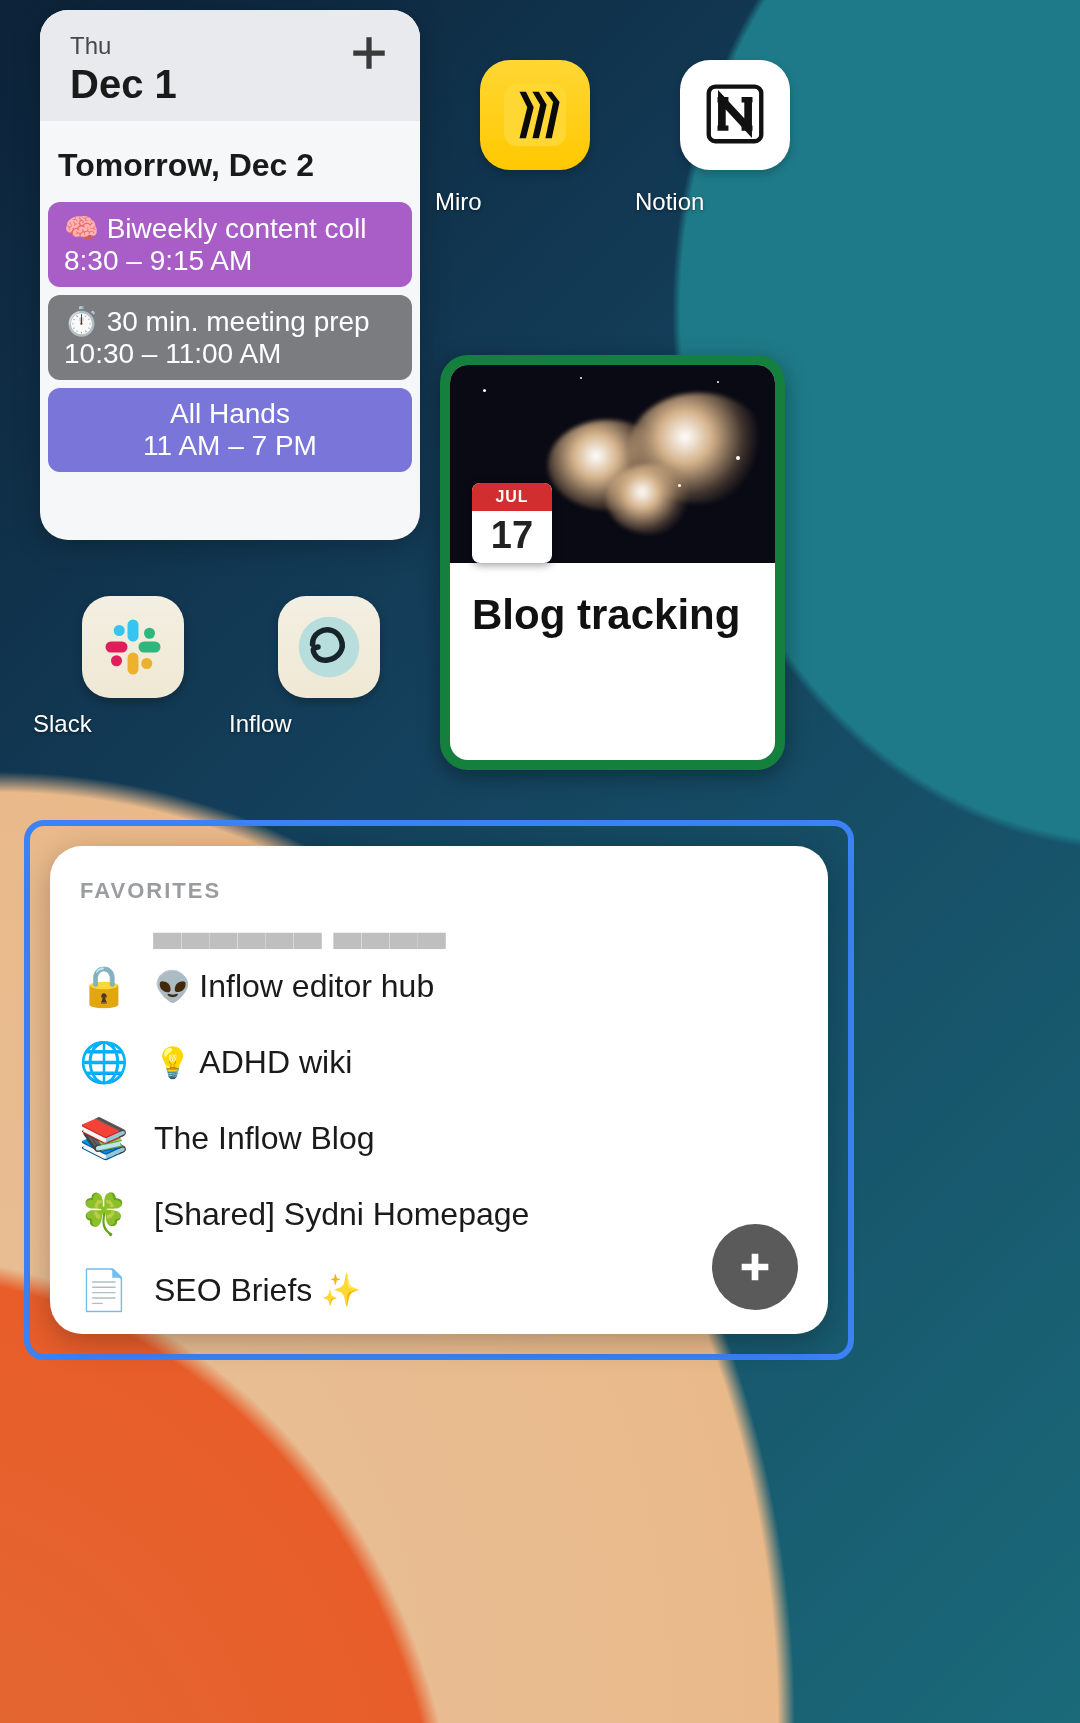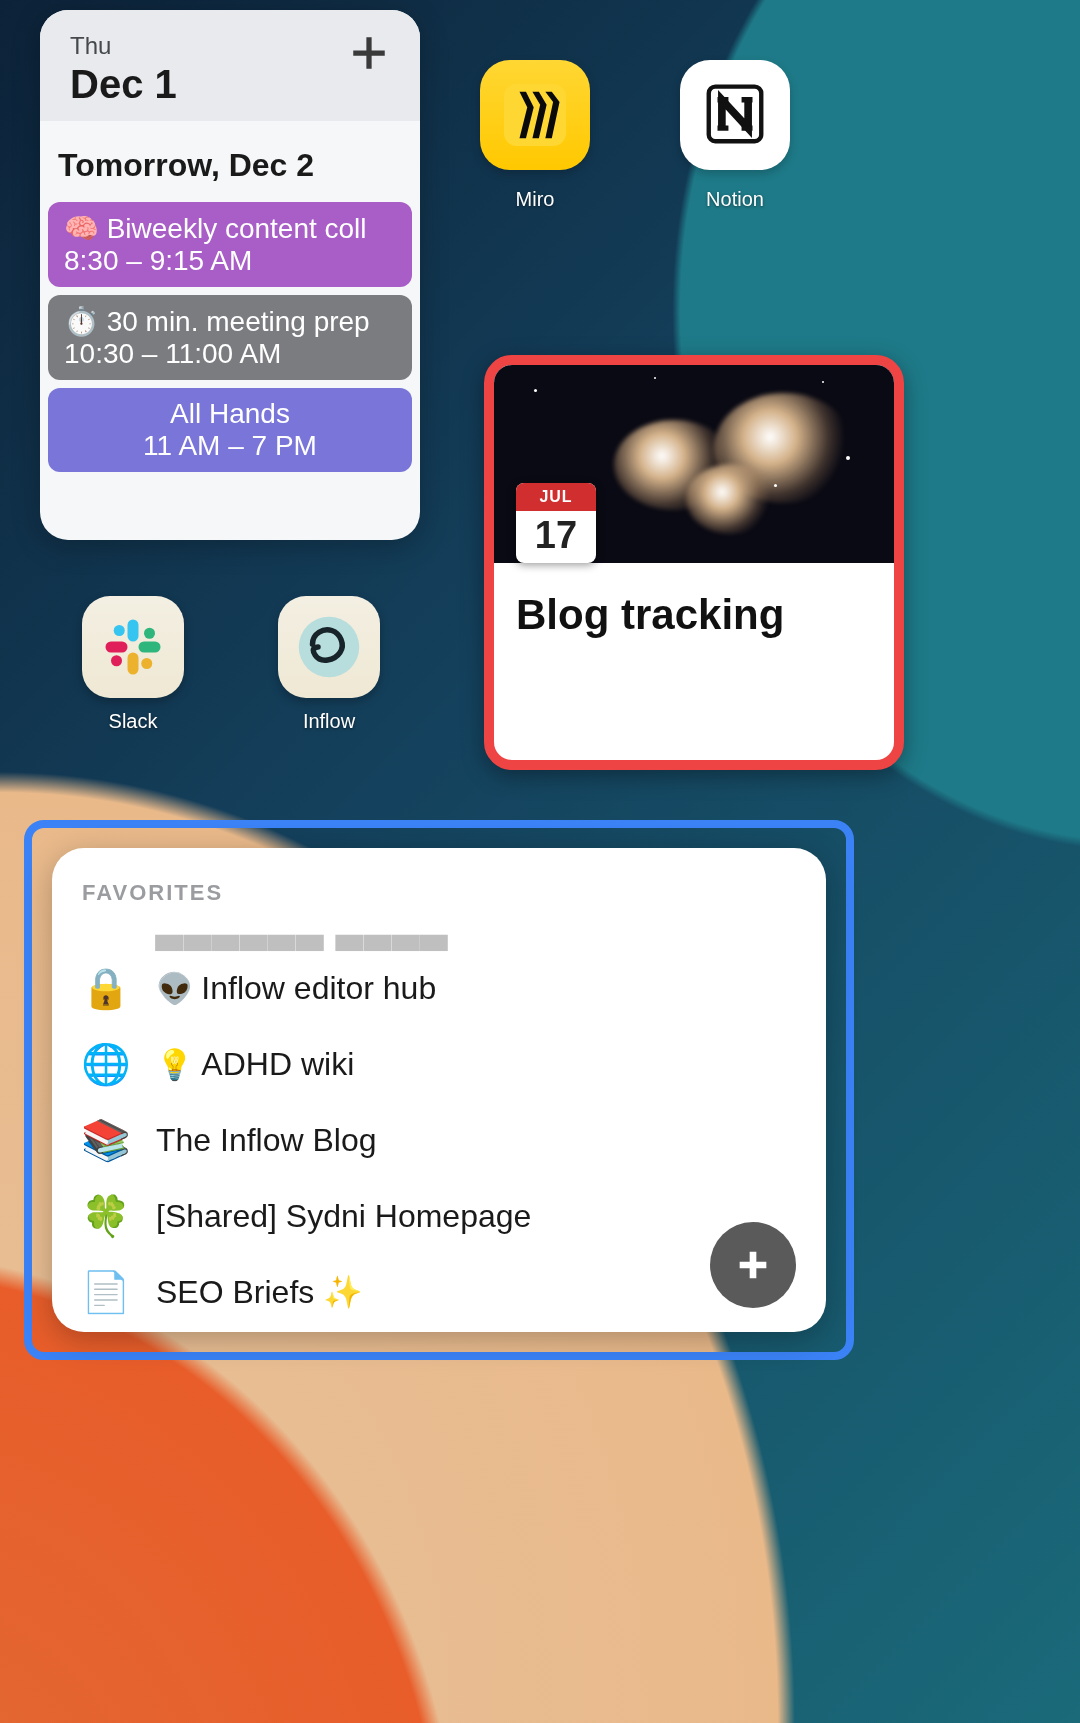--- a/index.html
+++ b/index.html
@@ -53,35 +53,34 @@
   
   .app-icon {
     position: absolute;
     width: 110px; height: 110px;
     border-radius: 30px;
     display:flex; align-items:center; justify-content:center;
     box-shadow: 0 4px 10px rgba(0,0,0,.2);
   }
   .app-label {
     position:absolute;
-    width: 200px; text-align:center; color:#fff; font-size:20px; font-weight:500;
+    width: 200px; text-align:left; color:#fff; font-size:24px; font-weight:500;
     text-shadow: 0 1px 3px rgba(0,0,0,.5);
   }
 
   
   .blog-widget {
     position:absolute;
     left: 440px; top: 355px;
-    width: 420px; height: 415px;
-    border: 10px solid #ef4444;
+    width: 345px; height: 415px;
+    border: 10px solid #15803d;
     border-radius: 28px;
     background:#fff;
     overflow:hidden;
     box-shadow: 0 6px 22px rgba(0,0,0,.35);
-    margin-left: 44px;
   }
   .blog-img { height: 50%; position:relative; background:#0a0a14; overflow:hidden;}
   .star { position:absolute; background:#fff; border-radius:50%; }
   .galaxy {
     position:absolute; border-radius:50%;
     background: radial-gradient(circle at 40% 40%, #fff 0%, #d4b28a 25%, rgba(180,140,100,.3) 55%, transparent 70%);
     filter: blur(2px);
   }
   .blog-body { padding: 14px 22px; position:relative;}
   .blog-cal-icon {
@@ -92,21 +91,21 @@
   }
   .blog-cal-icon .top { background:#d12f2f; height:28px; display:flex; align-items:center; justify-content:center; color:#fff; font-size:16px; font-weight:700; letter-spacing:1px;}
   .blog-cal-icon .day { font-size:38px; font-weight:700; text-align:center; line-height:48px; color:#222;}
   .blog-title { font-size:42px; font-weight:700; color:#111; margin-top:14px;}
 
   
   .fav-widget {
     position:absolute;
     left: 24px; top: 820px;
     width: 830px; height: 540px;
-    border: 8px solid #3b82f6;
+    border: 6px solid #3b82f6;
     border-radius: 20px;
     background: transparent;
     padding: 20px;
   }
   .fav-card {
     background:#fff; width:100%; height:100%;
     border-radius: 32px;
     padding: 32px 30px 20px 30px;
     overflow:hidden;
     position:relative;

